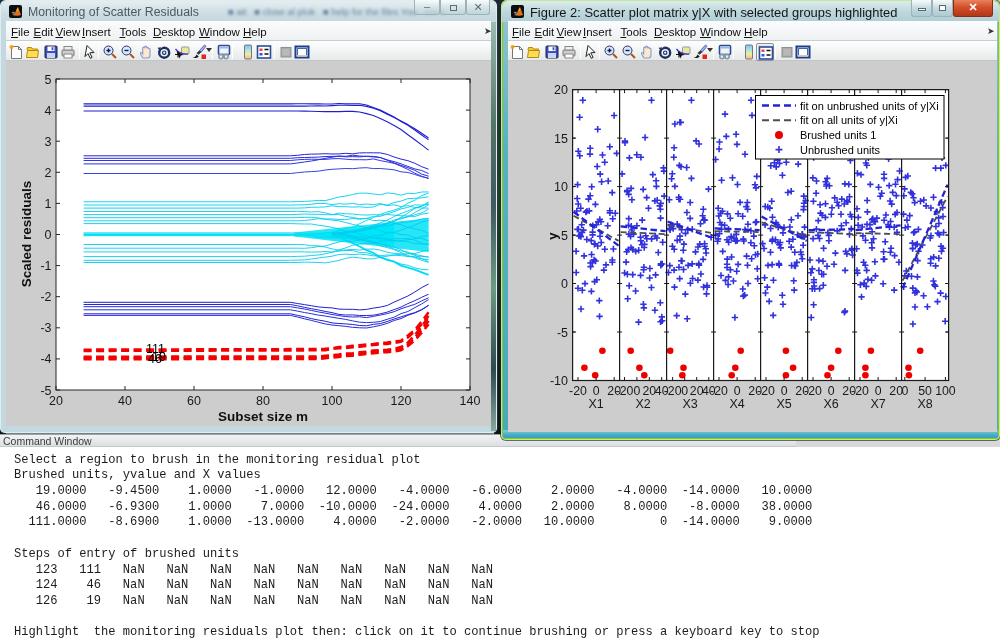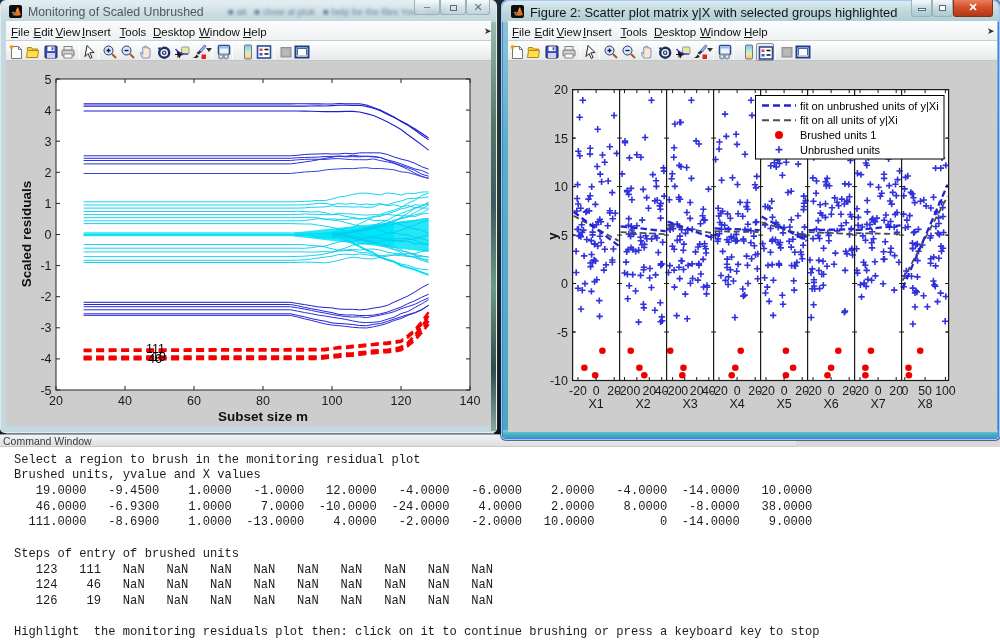--- a/index.html
+++ b/index.html
@@ -38,21 +38,21 @@
   <div style="position:absolute;left:1px;top:1px;right:1px;height:21px;border-radius:6px 6px 0 0;background:linear-gradient(#e4eef1,#ccdde2 60%,#c4d8de)"></div>
 
   <div style="position:absolute;left:228px;top:6px;font-size:9.5px;color:#2d4a7e;filter:blur(1.4px);opacity:.65;white-space:nowrap">■ ait&nbsp;&nbsp;&nbsp;■ close al plok&nbsp;&nbsp;&nbsp;■ help for the files You</div>
   <div style="position:absolute;left:425px;top:6px;font-size:9.5px;color:#5a6c74;filter:blur(1.6px);opacity:.5;white-space:nowrap">Do n</div>
   <svg width="13" height="13" style="position:absolute;left:9px;top:5px">
       <rect width="13" height="13" rx="2" fill="#0d0d0d"></rect>
       <path d="M3 10c2-1 3-2 4-4l2-4 3 8c-2 1-6 1-9 0z" fill="#e07020"></path>
       <path d="M7.2 5.5l1.3-3.3 1 2.6-1.4 2z" fill="#f5a623"></path>
       <path d="M2.5 7.5c1.2-.9 2.3-1 3.5-.4L4.5 9z" fill="#4aa8c0"></path>
     </svg>
-  <span class="titletxt" style="left:28px;color:#4d5a61;font-size:12.3px">Monitoring of Scaled Unbrushed</span>
+  <span class="titletxt" style="left:28px;color:#4d5a61;font-size:12.3px">Monitoring of Scatter Residuals</span>
   <div class="capbtn" style="left:414px;width:26px;height:15px;line-height:13px;color:#5d6d74">–</div>
   <div class="capbtn" style="left:440px;width:26px;height:15px"><span style="display:inline-block;width:7px;height:6px;border:1px solid #5d6d74;margin-top:4px"></span></div>
   <div class="capbtn" style="left:466px;width:24px;height:15px;line-height:14px;color:#5d6d74">✕</div>
   <div style="position:absolute;right:1px;top:22px;width:5px;bottom:2px;background:linear-gradient(#9dbcb4,#53766a 25%,#3d5a62 45%,#6d9a84 65%,#2e4a50 85%,#88a8a0)"></div>
   <div class="client" style="left:6px;top:21px;width:485px;height:405px"></div>
   <div class="menubar" style="left:6px;top:21px;width:485px"></div>
   <span style="position:absolute;left:11px;top:25.5px;font-size:11.5px;color:#101010"><u>F</u>ile</span>
     <span style="position:absolute;left:33.5px;top:25.5px;font-size:11.5px;color:#101010"><u>E</u>dit</span>
     <span style="position:absolute;left:55.5px;top:25.5px;font-size:11.5px;color:#101010"><u>V</u>iew</span>
     <span style="position:absolute;left:82px;top:25.5px;font-size:11.5px;color:#101010"><u>I</u>nsert</span>
@@ -262,21 +262,21 @@
 <text x="51.5" y="114.6" font-size="12.5" text-anchor="end" fill="#1a1a1a">4</text>
 <text x="51.5" y="83.5" font-size="12.5" text-anchor="end" fill="#1a1a1a">5</text>
 <text x="263" y="421" font-size="13.5" font-weight="bold" text-anchor="middle" fill="#111">Subset size m</text>
 <text x="31" y="234" font-size="13.5" font-weight="bold" text-anchor="middle" fill="#111" transform="rotate(-90 31 234)">Scaled residuals</text>
 <text x="146" y="353" font-size="12.5" fill="#000">111</text>
 <text x="152" y="361" font-size="12.5" fill="#000">19</text>
 <text x="148" y="363" font-size="12.5" fill="#000">46</text>
 </svg>
 </div>
 
-<div class="win" style="left:501px;top:0;width:499px;height:440px;background:#3b82f6;box-shadow:0 0 0 1px rgba(20,40,50,.65), inset 0 0 0 1px rgba(255,255,255,.55)">
+<div class="win" style="left:501px;top:0;width:499px;height:440px;background:#84cc16;box-shadow:0 0 0 1px rgba(20,40,50,.65), inset 0 0 0 1px rgba(255,255,255,.55)">
   <div style="position:absolute;left:1px;top:1px;right:1px;height:21px;border-radius:6px 6px 0 0;background:linear-gradient(#dcebee,#bcd6dc 55%,#b0cdd5)"></div>
   <div style="position:absolute;left:2px;top:22px;width:6px;bottom:2px;background:linear-gradient(#8fc3cf,#57b1c6 30%,#4aa8be)"></div>
   <div style="position:absolute;right:2px;top:22px;width:5px;bottom:2px;background:linear-gradient(#8fc3cf,#57b1c6 30%,#4aa8be)"></div>
   <div style="position:absolute;left:2px;bottom:2px;right:2px;height:8px;border-radius:0 0 4px 4px;background:linear-gradient(#7ecddb,#46acc4 60%,#3b9fb8)"></div>
   <svg width="13" height="13" style="position:absolute;left:10px;top:5px">
       <rect width="13" height="13" rx="2" fill="#0d0d0d"></rect>
       <path d="M3 10c2-1 3-2 4-4l2-4 3 8c-2 1-6 1-9 0z" fill="#e07020"></path>
       <path d="M7.2 5.5l1.3-3.3 1 2.6-1.4 2z" fill="#f5a623"></path>
       <path d="M2.5 7.5c1.2-.9 2.3-1 3.5-.4L4.5 9z" fill="#4aa8c0"></path>
     </svg>

